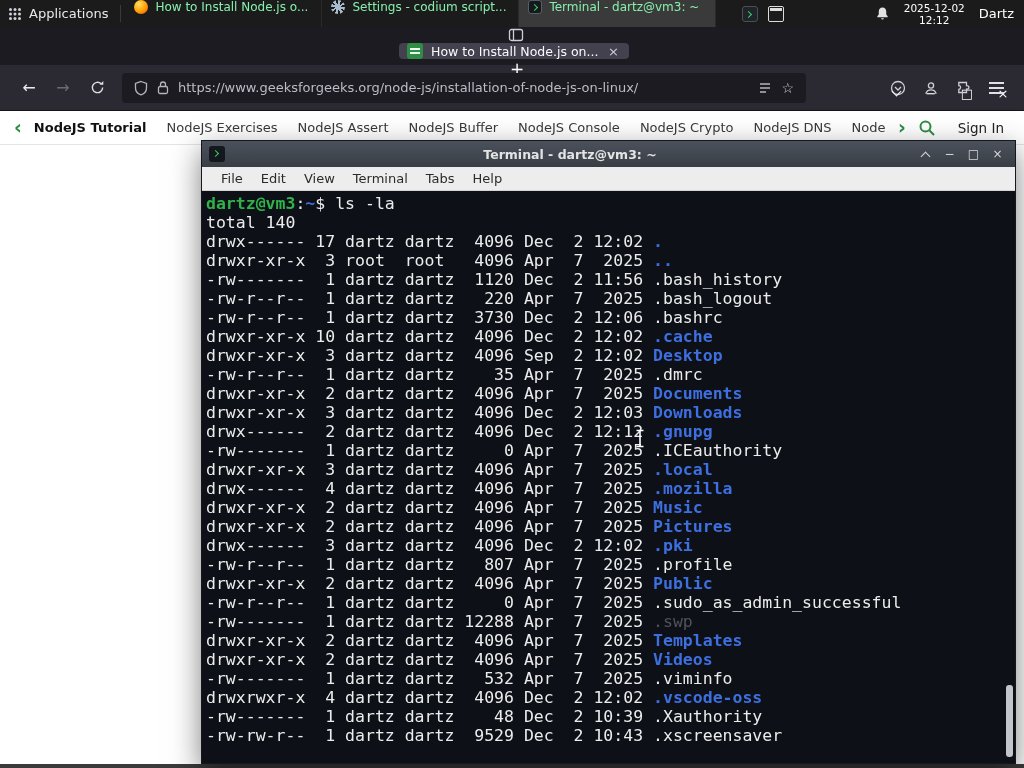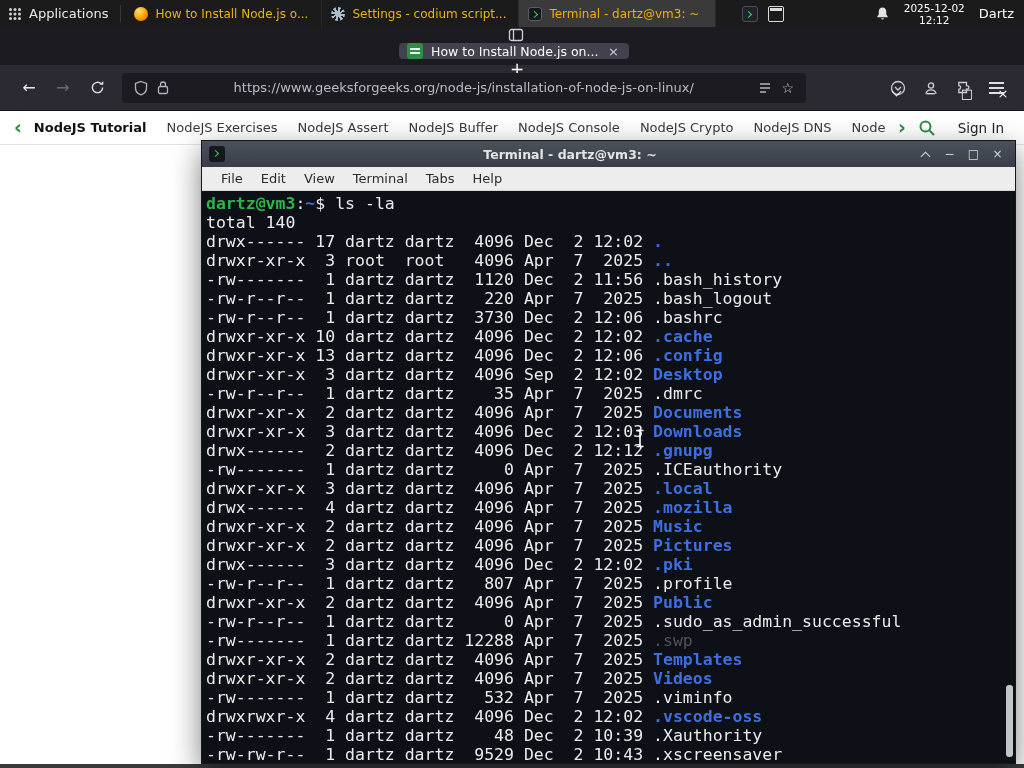--- a/index.html
+++ b/index.html
@@ -4,21 +4,21 @@
 <style>
   * { margin:0; padding:0; box-sizing:border-box; }
   html,body { width:1024px; height:768px; overflow:hidden; }
   body { position:relative; background:#3b3b3b; font-family:"DejaVu Sans","Liberation Sans",sans-serif; }
 
   
   .panel { position:absolute; top:0; left:0; right:0; height:27px; background:#1b1b1b; display:flex; align-items:center; z-index:50; }
   .apps-btn { display:flex; align-items:center; gap:7px; padding:0 12px 0 8px; height:100%; color:#e8e8e8; font-size:13px; cursor:default; }
   .p-sep { width:1px; height:17px; background:#3a3a3a; }
   .tasks { display:flex; height:100%; margin-left:4px; }
-  .task { width:197px; display:flex; align-items:center; gap:7px; padding:0 9px; font-size:12px; color:#eab308; border-right:1px solid #2a2a2a; overflow:hidden; white-space:nowrap; }
+  .task { width:197px; display:flex; align-items:flex-start; gap:7px; padding:0 9px; font-size:12px; color:#86efac; border-right:1px solid #2a2a2a; overflow:hidden; white-space:nowrap; }
   .task.active { background:#3a3a3a; }
   .task-ic { width:14px; height:14px; flex:none; display:inline-block; }
   .task-title { overflow:hidden; text-overflow:clip; }
   .firefox-icon { border-radius:50%; background:radial-gradient(circle at 35% 30%, #ffe066, #ff9e00 55%, #e8590c 95%); }
   .settings-icon { border-radius:50%; background:radial-gradient(circle at center, #a8bccd 0 3px, rgba(0,0,0,0) 3.5px), repeating-conic-gradient(#a8bccd 0deg 26deg, transparent 26deg 45deg); }
   .terminal-icon { background:#15181d; border:1px solid #5a5f66; border-radius:3px; position:relative; }
   .terminal-icon::before { content:""; position:absolute; left:3px; top:4px; width:4px; height:4px; border-right:1.5px solid #38d36a; border-bottom:1.5px solid #38d36a; transform:rotate(-45deg); }
   .tray { display:flex; align-items:center; gap:10px; margin-left:26px; }
   .tray-ic { width:16px; height:16px; display:inline-block; }
   .tray1 { background:#202329; border:1px solid #4a4f57; border-radius:3px; position:relative; }
@@ -39,21 +39,21 @@
   .tab-title { flex:1; overflow:hidden; white-space:nowrap; }
   .tab-close { color:#cfcdd8; font-size:13px; padding:0 2px; }
   .newtab { margin-left:10px; color:#fbfbfe; font-size:17px; width:26px; text-align:center; }
   .tb-right { margin-left:auto; display:flex; align-items:center; gap:6px; padding-right:6px; color:#fbfbfe; }
   .alltabs { width:28px; height:28px; display:flex; align-items:center; justify-content:center; }
   .wbtn { width:30px; height:28px; display:flex; align-items:center; justify-content:center; font-size:13px; color:#fbfbfe; }
 
   .toolbar { height:46px; background:#2b2a33; display:flex; align-items:center; padding:0 12px; border-bottom:1px solid #15141a; }
   .nav-ic { width:34px; height:30px; display:flex; align-items:center; justify-content:center; font-size:16px; color:#eaeaf0; }
   .nav-ic.disabled { color:#6c6b74; }
-  .urlbar { margin-left:8px; width:684px; height:30px; background:#1d1b22; border-radius:4px; display:flex; align-items:center; gap:9px; padding:0 12px;text-align:center; }
+  .urlbar { margin-left:8px; width:684px; height:30px; background:#1d1b22; border-radius:4px; display:flex; align-items:center; gap:9px; padding:0 12px; }
   .url-text { flex:1; font-size:13px; color:#bdbbc6; overflow:hidden; white-space:nowrap; }
   .star { color:#cfcdd8; font-size:14px; }
   .tool-right { margin-left:auto; display:flex; align-items:center; gap:17px; padding-right:8px; }
   .burger { display:inline-block; width:15px; height:2px; background:#e0dfe6; box-shadow:0 -5px 0 #e0dfe6, 0 5px 0 #e0dfe6; }
 
   .gfgnav { height:34px; background:#ffffff; border-bottom:1px solid #e4e4e4; box-shadow:0 1px 3px rgba(0,0,0,.08); display:flex; align-items:center; padding:0 14px; gap:12px; }
   .gchev { color:#2f8d46; font-size:19px; font-weight:bold; line-height:1; }
   .gfg-items { display:flex; gap:20px; overflow:hidden; flex:1; white-space:nowrap; }
   .gfg-item { font-size:13px; color:#3a3a3a; }
   .gfg-item.current { font-weight:bold; color:#111111; }
@@ -250,21 +250,20 @@
   <div class="t-screen">
     <div class="tline"><span class="p-user">dartz@vm3</span><span>:</span><span class="p-path">~</span><span>$ </span><span>ls -la</span></div>
     <div class="tline">total 140</div>
     <div>
         <div class="tline"><span>drwx------ 17 dartz dartz  4096 Dec  2 12:02 </span><span class="dir">.</span></div>
         <div class="tline"><span>drwxr-xr-x  3 root  root   4096 Apr  7  2025 </span><span class="dir">..</span></div>
         <div class="tline"><span>-rw-------  1 dartz dartz  1120 Dec  2 11:56 </span><span class="file">.bash_history</span></div>
         <div class="tline"><span>-rw-r--r--  1 dartz dartz   220 Apr  7  2025 </span><span class="file">.bash_logout</span></div>
         <div class="tline"><span>-rw-r--r--  1 dartz dartz  3730 Dec  2 12:06 </span><span class="file">.bashrc</span></div>
         <div class="tline"><span>drwxr-xr-x 10 dartz dartz  4096 Dec  2 12:02 </span><span class="dir">.cache</span></div>
-        <div class="tline"><span>drwxr-xr-x 13 dartz dartz  4096 Dec  2 12:06 </span><span class="dir">.config</span></div>
         <div class="tline"><span>drwxr-xr-x  3 dartz dartz  4096 Sep  2 12:02 </span><span class="dir">Desktop</span></div>
         <div class="tline"><span>-rw-r--r--  1 dartz dartz    35 Apr  7  2025 </span><span class="file">.dmrc</span></div>
         <div class="tline"><span>drwxr-xr-x  2 dartz dartz  4096 Apr  7  2025 </span><span class="dir">Documents</span></div>
         <div class="tline"><span>drwxr-xr-x  3 dartz dartz  4096 Dec  2 12:03 </span><span class="dir">Downloads</span></div>
         <div class="tline"><span>drwx------  2 dartz dartz  4096 Dec  2 12:12 </span><span class="dir">.gnupg</span></div>
         <div class="tline"><span>-rw-------  1 dartz dartz     0 Apr  7  2025 </span><span class="file">.ICEauthority</span></div>
         <div class="tline"><span>drwxr-xr-x  3 dartz dartz  4096 Apr  7  2025 </span><span class="dir">.local</span></div>
         <div class="tline"><span>drwx------  4 dartz dartz  4096 Apr  7  2025 </span><span class="dir">.mozilla</span></div>
         <div class="tline"><span>drwxr-xr-x  2 dartz dartz  4096 Apr  7  2025 </span><span class="dir">Music</span></div>
         <div class="tline"><span>drwxr-xr-x  2 dartz dartz  4096 Apr  7  2025 </span><span class="dir">Pictures</span></div>

